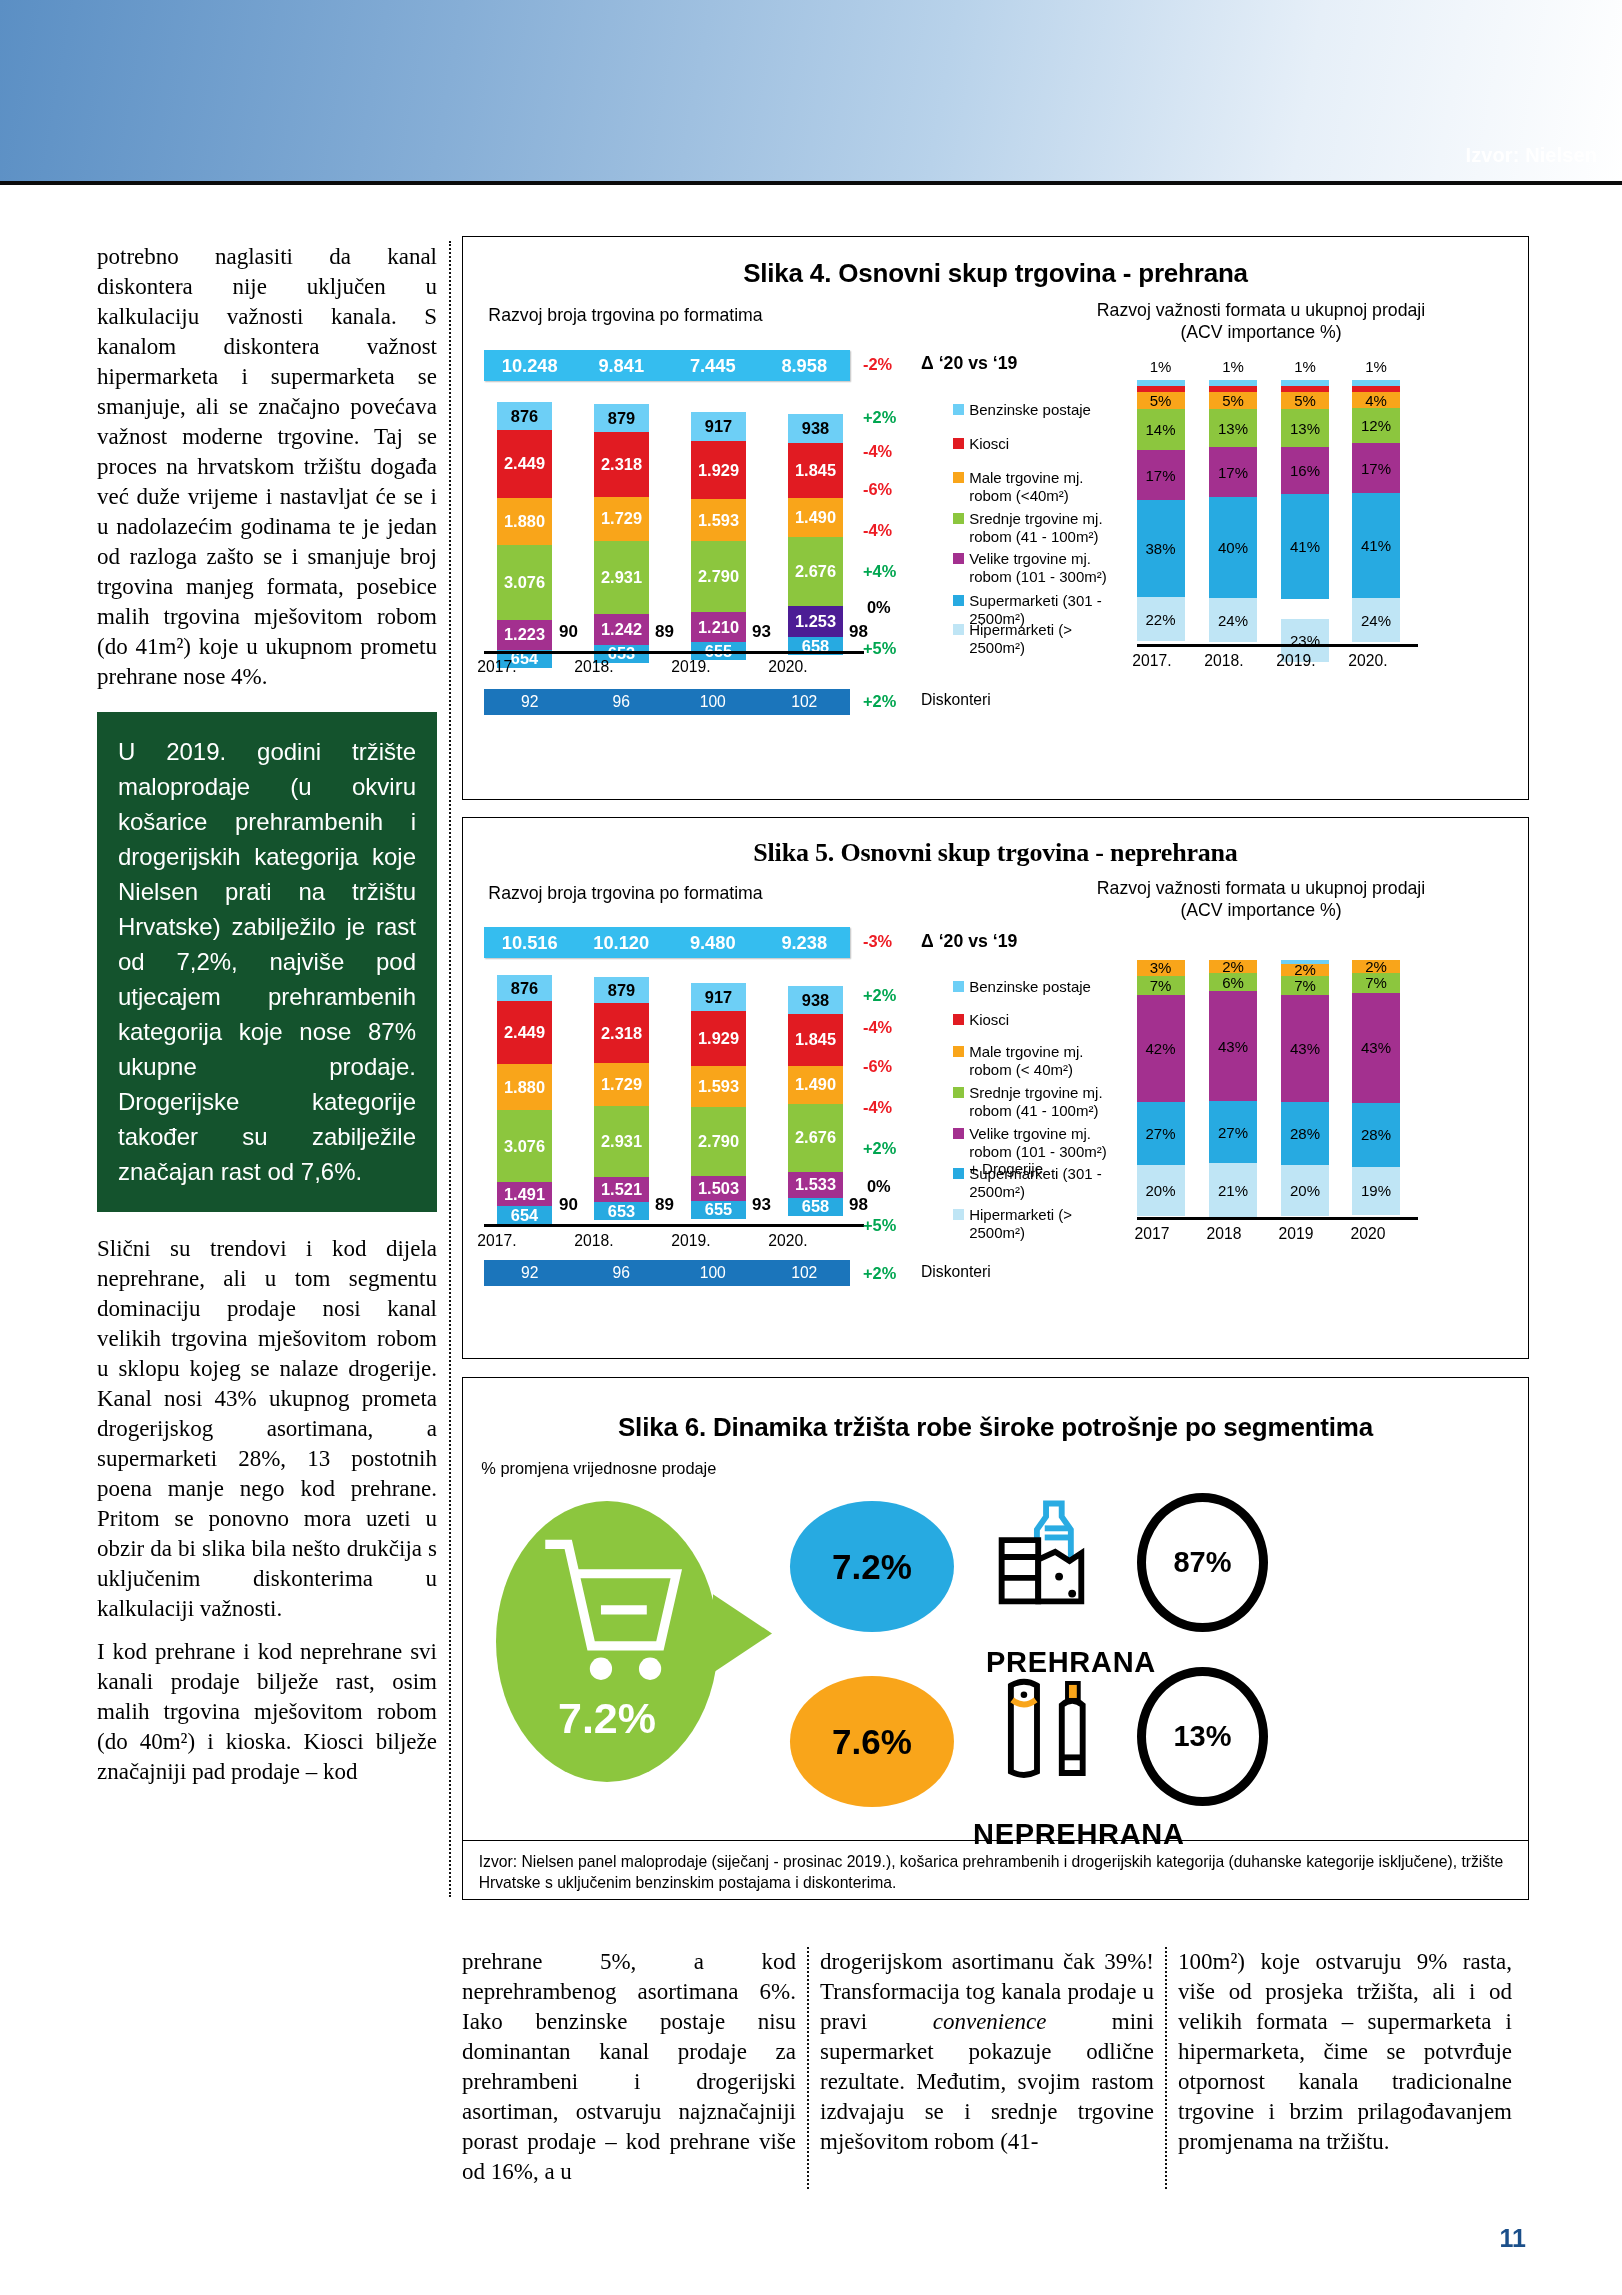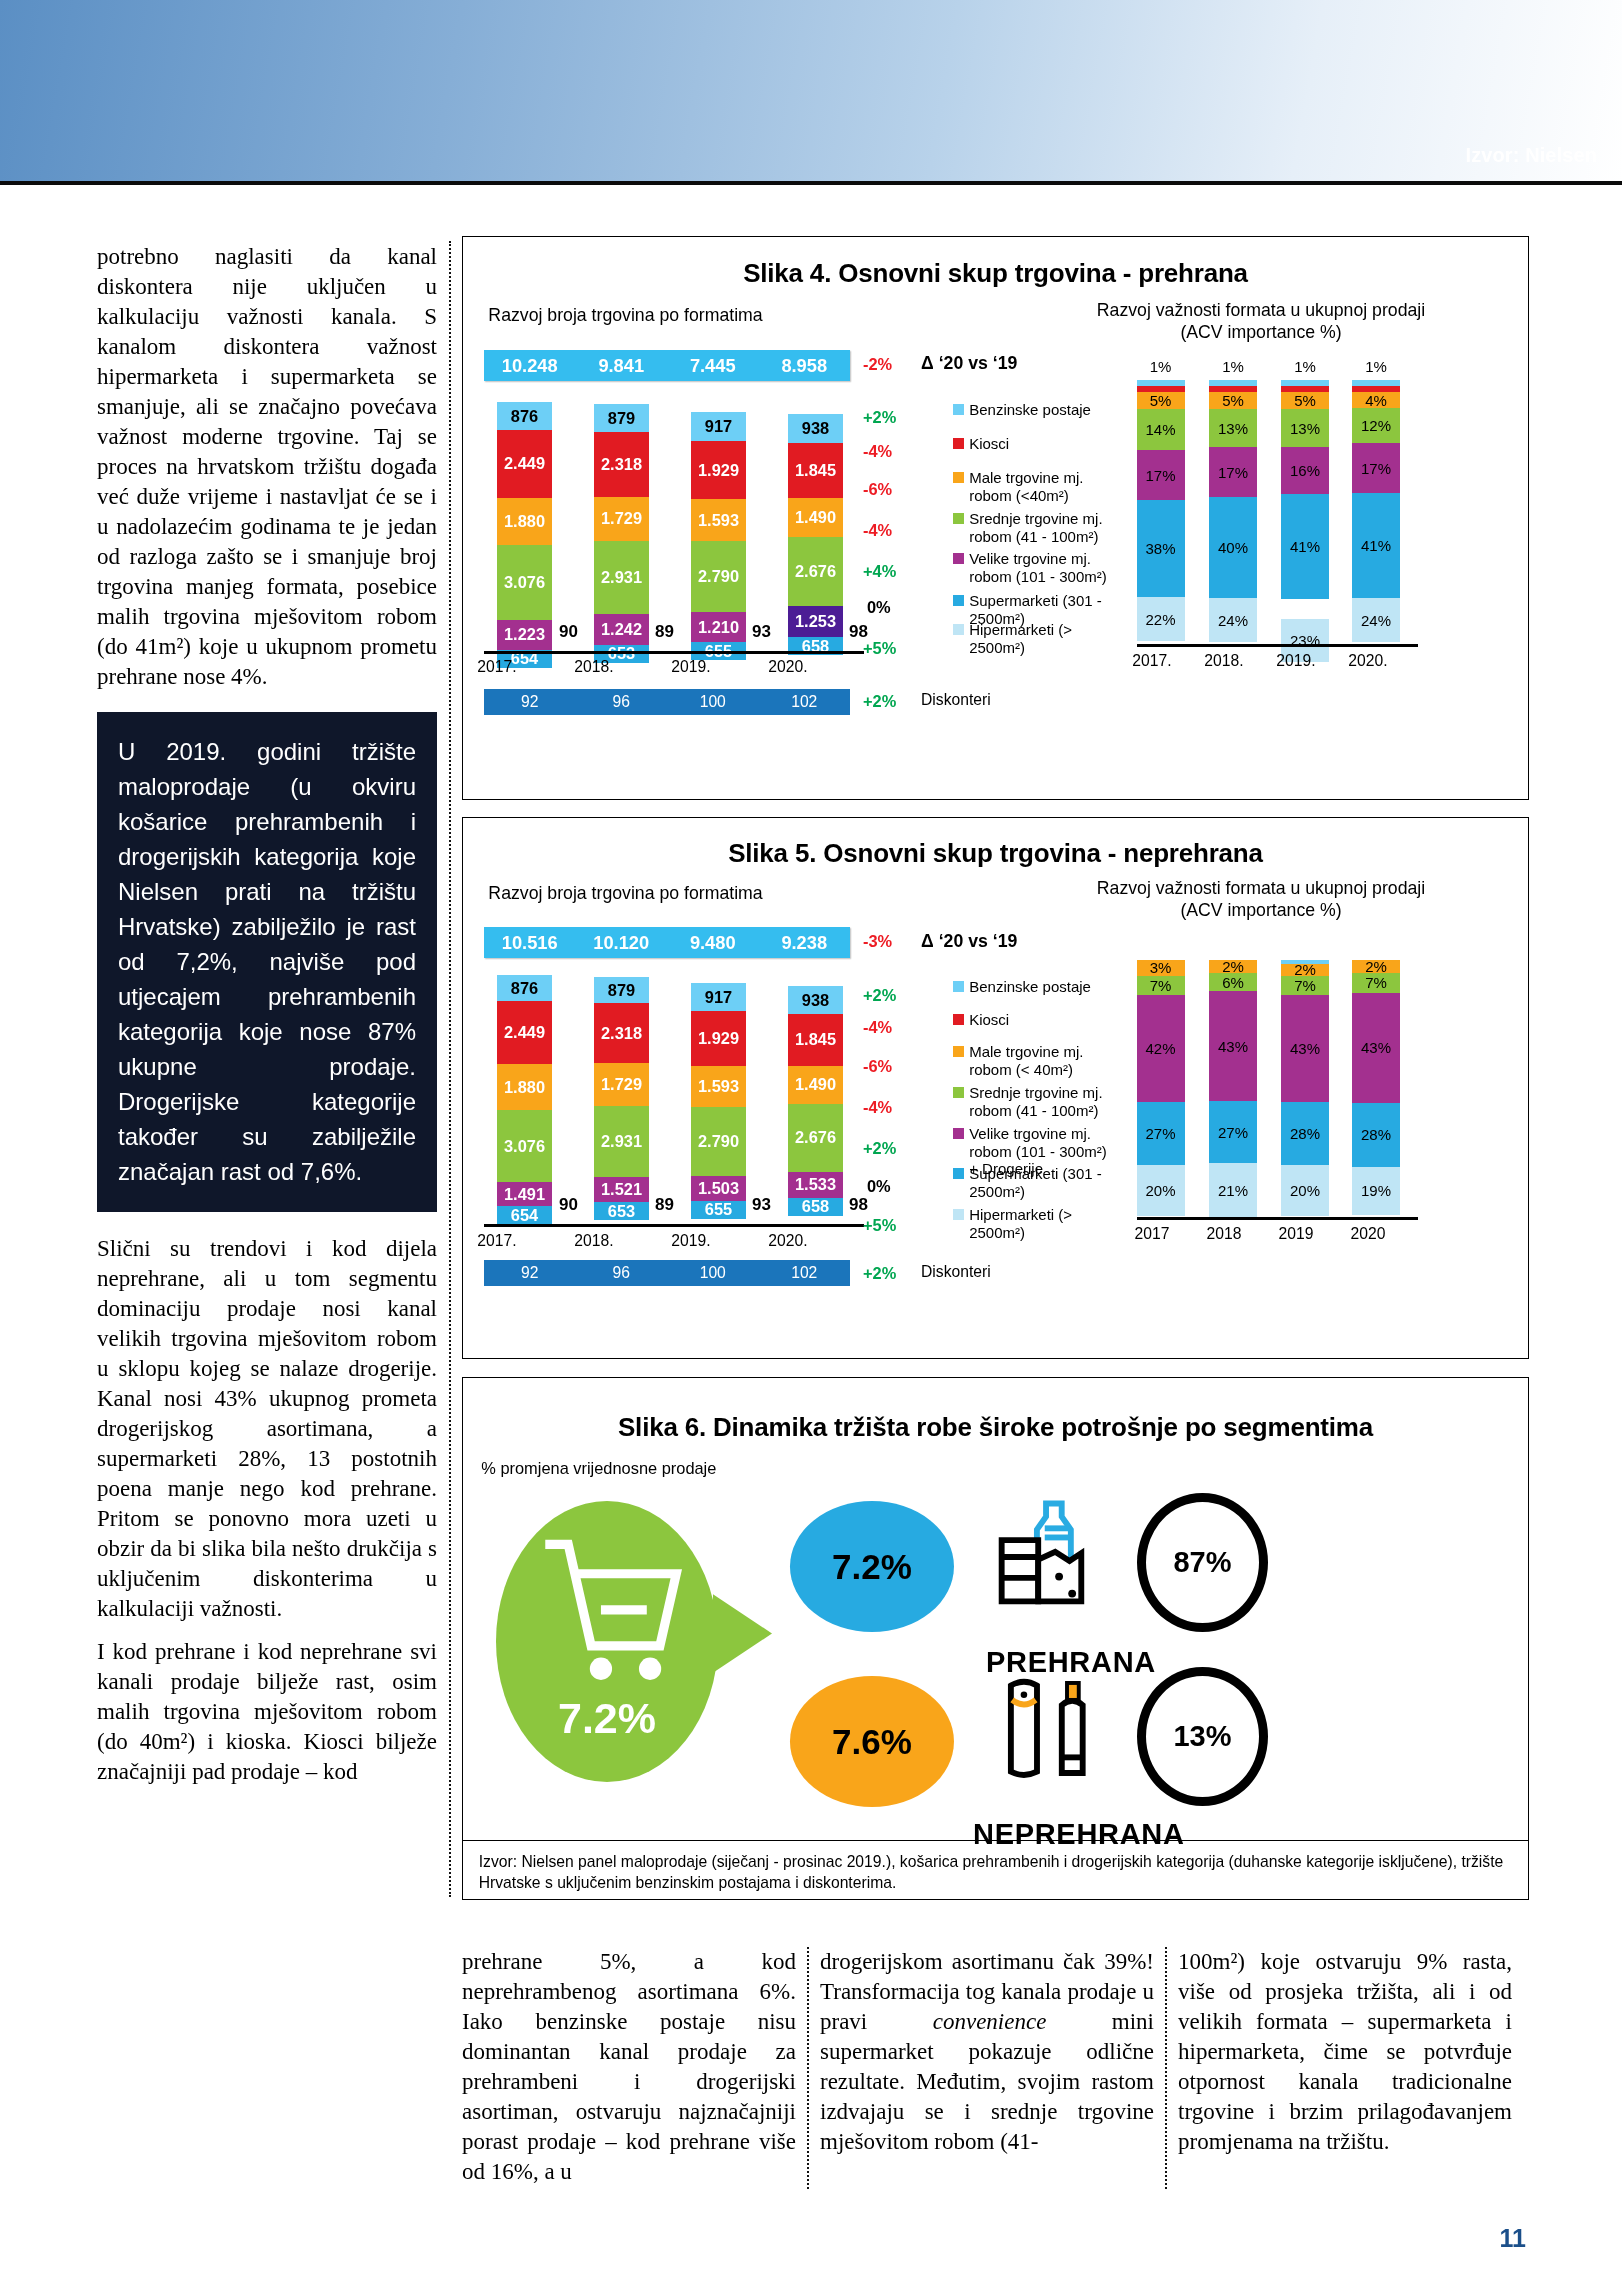--- a/index.html
+++ b/index.html
@@ -26,21 +26,21 @@
     position:absolute; left:97px; top:242px; width:340px;
   }
   .body-par {
     font-size:23px; line-height:30px; text-align:justify;
     text-justify:inter-word; hyphens:manual;
   }
   .body-par + .body-par { margin-top:13px; }
 
   .blue-box {
     margin-top:19.6px;
-    background:#0f172a; color:#fff;
+    background:#14532d; color:#fff;
     padding:22px 21px 23.6px 21px;
     font-family:"Liberation Sans", sans-serif;
     font-size:24px; line-height:35px; text-align:justify;
   }
   .left-col .after-box { margin-top:22px; }
 
   
   .vline {
     position:absolute; width:0; border-left:2px dotted #111;
   }
@@ -348,21 +348,21 @@
     <div class="axis-line" style="left:674px; top:407px; width:281px;"></div>
     <div class="xlab" style="left:-2px; left:653px; top:415px;">2017.</div>
     <div class="xlab" style="left:725px; top:415px;">2018.</div>
     <div class="xlab" style="left:797px; top:415px;">2019.</div>
     <div class="xlab" style="left:869px; top:415px;">2020.</div>
   </div>
 </div>
 
 <div class="panel" id="panel5">
   <div class="chart-wrap">
-    <div class="fig-title" style="position:absolute; left:0; top:19.6px; width:100%;">Slika 5. Osnovni skup trgovina - neprehrana</div>
+    <div class="fig-title" style="position:absolute; left:0; top:19.6px; width:100%;font-family:Liberation Serif, serif;">Slika 5. Osnovni skup trgovina - neprehrana</div>
 
     <div class="sub-title" style="position:absolute; left:25px; top:65px; width:275px;">Razvoj broja trgovina po formatima</div>
     <div class="sub-title" style="position:absolute; left:628px; top:60px; width:340px;">Razvoj važnosti formata u ukupnoj prodaji (ACV importance %)</div>
 
     <div class="totalbar" style="left:21px; top:109px; width:366px; height:31px;">
       <span>10.516</span>
       <span>10.120</span>
       <span>9.480</span>
       <span>9.238</span>
     </div>

